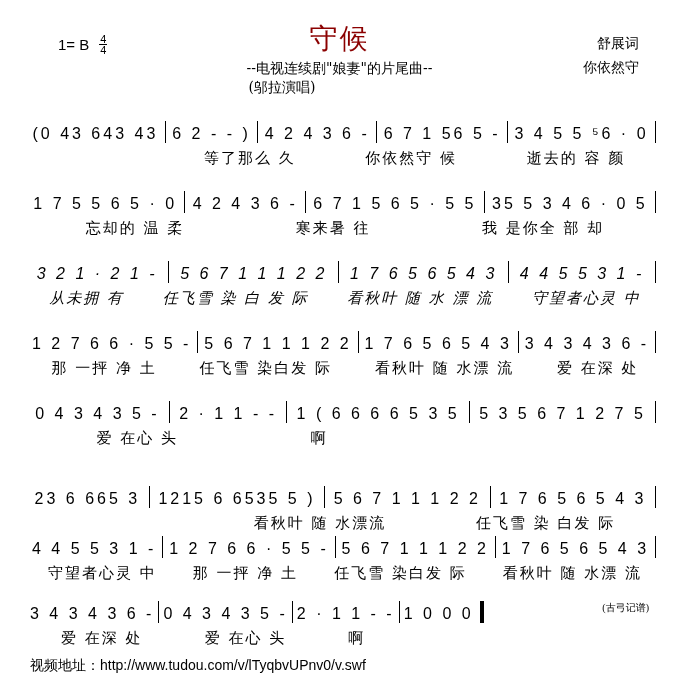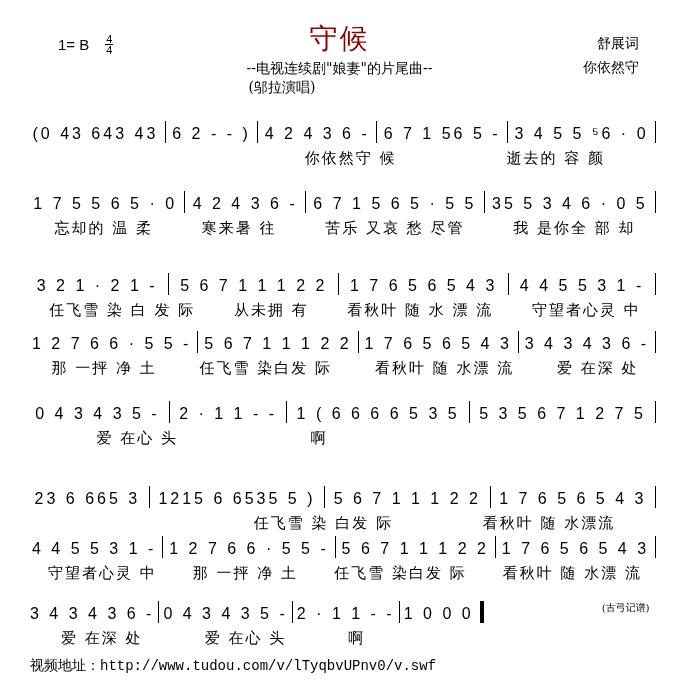--- a/index.html
+++ b/index.html
@@ -1,18 +1,18 @@
 <!DOCTYPE html>
 <html><head>
 <meta charset="utf-8">
 <style>
   html, body { margin: 0; padding: 0; background: #ffffff; }
   body { width: 679px; height: 700px; position: relative; overflow: hidden;
          font-family: "Liberation Sans", "DejaVu Sans", sans-serif; color: #000; }
-  .key { position: absolute; left: 58px; top: 34px; font-size: 15px; display: flex; align-items: center; gap: 14px; }
+  .key { position: absolute; left: 58px; top: 34px; font-size: 15px; display: flex; align-items: center; gap: 8px; }
   .frac { display: inline-flex; flex-direction: column; align-items: center; font-size: 11px; line-height: 10px; margin-left: 2px; }
   .frac .bar { width: 8px; border-top: 1px solid #000; }
   .title { position: absolute; left: 0; width: 679px; top: 20px; text-align: center; font-size: 28px; color: #8b0000;
            font-family: "DejaVu Sans", sans-serif; letter-spacing: 2px; }
   .subtitle { position: absolute; left: 0; width: 679px; top: 60px; text-align: center; font-size: 14px;
               font-family: "DejaVu Serif", serif; }
   .singer { position: absolute; left: 0; width: 564px; top: 79px; text-align: center; font-size: 14px;
             font-family: "DejaVu Serif", serif; }
   .credit { position: absolute; right: 40px; font-size: 14px; font-family: "DejaVu Serif", serif; text-align: right; }
   .lyricist { top: 35px; }
@@ -22,21 +22,21 @@
   .notes { position: absolute; left: 0; top: 0; width: 100%; height: 28px; display: flex; align-items: flex-end;
            font-size: 16px; white-space: pre; letter-spacing: 3px; }
   .measure { flex: 1 1 auto; text-align: center; font-family: "Liberation Sans", sans-serif; }
   .barline { width: 1px; height: 22px; background: #000; margin: 0 4px; flex: 0 0 auto; }
   .barline.final { width: 4px; margin-left: 6px; }
   .lyrics { position: absolute; left: 0; top: 34px; width: 100%; display: flex; font-size: 15px; white-space: pre;
             font-family: "DejaVu Sans", sans-serif; }
   .lyric-cell { flex: 1 1 auto; text-align: center; letter-spacing: 2px; }
   .note-note { position: absolute; right: 30px; top: 601px; font-size: 10px; font-family: Liberation Serif, serif; }
   .footer { position: absolute; left: 30px; top: 657px; font-size: 14px; font-family: "DejaVu Serif", serif; }
-  .footer .url { font-family: Liberation Mono, monospace; }
+  .footer .url { font-family: Liberation Sans, sans-serif; }
 </style>
 </head>
 <body>
 
 <div class="key">
   <span>1= B</span>
   <span class="frac">
     <span>4</span>
     <span class="bar"></span>
     <span>4</span>
@@ -44,41 +44,41 @@
 </div>
 <div class="title">守候</div>
 <div class="subtitle">--电视连续剧"娘妻"的片尾曲--</div>
 <div class="singer">(邬拉演唱)</div>
 <div class="credit lyricist">舒展词</div>
 <div class="credit composer">你依然守</div>
 
 <div id="score">
     <div class="line" style="top: 115px;">
       <div class="notes"><span class="measure">(0 43 643 43</span><span class="barline"></span><span class="measure">6 2 - - )</span><span class="barline"></span><span class="measure">4 2 4 3 6 -</span><span class="barline"></span><span class="measure">6 7 1 56 5 -</span><span class="barline"></span><span class="measure">3 4 5 5 ⁵6 · 0</span><span class="barline"></span></div>
-      <div class="lyrics"><span class="lyric-cell"></span><span class="lyric-cell"></span><span class="lyric-cell">你依然守 候</span><span class="lyric-cell">逝去的 容 颜</span></div>
+      <div class="lyrics"><span class="lyric-cell"></span><span class="lyric-cell"></span><span class="lyric-cell">等了那么 久</span><span class="lyric-cell">你依然守 候</span><span class="lyric-cell">逝去的 容 颜</span></div>
     </div>
     <div class="line" style="top: 185px;">
       <div class="notes"><span class="measure">1 7 5 5 6 5 · 0</span><span class="barline"></span><span class="measure">4 2 4 3 6 -</span><span class="barline"></span><span class="measure">6 7 1 5 6 5 · 5 5</span><span class="barline"></span><span class="measure">35 5 3 4 6 · 0 5</span><span class="barline"></span></div>
-      <div class="lyrics"><span class="lyric-cell">忘却的 温 柔</span><span class="lyric-cell">寒来暑 往</span><span class="lyric-cell">苦乐 又哀 愁 尽管</span><span class="lyric-cell">我 是你全 部 却</span></div>
+      <div class="lyrics"><span class="lyric-cell">忘却的 温 柔</span><span class="lyric-cell">寒来暑 往</span><span class="lyric-cell">我 是你全 部 却</span></div>
     </div>
-    <div class="line" style="top: 267px;">
+    <div class="line" style="top: 255px; font-style: italic;">
       <div class="notes"><span class="measure">3 2 1 · 2 1 -</span><span class="barline"></span><span class="measure">5 6 7 1 1 1 2 2</span><span class="barline"></span><span class="measure">1 7 6 5 6 5 4 3</span><span class="barline"></span><span class="measure">4 4 5 5 3 1 -</span><span class="barline"></span></div>
-      <div class="lyrics"><span class="lyric-cell">任飞雪 染 白 发 际</span><span class="lyric-cell">从未拥 有</span><span class="lyric-cell">看秋叶 随 水 漂 流</span><span class="lyric-cell">守望者心灵 中</span></div>
+      <div class="lyrics"><span class="lyric-cell">从未拥 有</span><span class="lyric-cell">任飞雪 染 白 发 际</span><span class="lyric-cell">看秋叶 随 水 漂 流</span><span class="lyric-cell">守望者心灵 中</span></div>
     </div>
     <div class="line" style="top: 325px;">
       <div class="notes"><span class="measure">1 2 7 6 6 · 5 5 -</span><span class="barline"></span><span class="measure">5 6 7 1 1 1 2 2</span><span class="barline"></span><span class="measure">1 7 6 5 6 5 4 3</span><span class="barline"></span><span class="measure">3 4 3 4 3 6 -</span><span class="barline"></span></div>
       <div class="lyrics"><span class="lyric-cell">那 一抨 净 土</span><span class="lyric-cell">任飞雪 染白发 际</span><span class="lyric-cell">看秋叶 随 水漂 流</span><span class="lyric-cell">爱 在深 处</span></div>
     </div>
     <div class="line" style="top: 395px;">
       <div class="notes"><span class="measure">0 4 3 4 3 5 -</span><span class="barline"></span><span class="measure">2 · 1 1 - -</span><span class="barline"></span><span class="measure">1 ( 6 6 6 6 5 3 5</span><span class="barline"></span><span class="measure">5 3 5 6 7 1 2 7 5</span><span class="barline"></span></div>
       <div class="lyrics"><span class="lyric-cell">爱 在心 头</span><span class="lyric-cell">啊</span><span class="lyric-cell"></span><span class="lyric-cell"></span></div>
     </div>
     <div class="line" style="top: 480px;">
       <div class="notes"><span class="measure">23 6 665 3</span><span class="barline"></span><span class="measure">1215 6 6535 5 )</span><span class="barline"></span><span class="measure">5 6 7 1 1 1 2 2</span><span class="barline"></span><span class="measure">1 7 6 5 6 5 4 3</span><span class="barline"></span></div>
-      <div class="lyrics"><span class="lyric-cell"></span><span class="lyric-cell"></span><span class="lyric-cell">任飞雪 染 白发 际</span><span class="lyric-cell">看秋叶 随 水漂流</span></div>
+      <div class="lyrics"><span class="lyric-cell"></span><span class="lyric-cell"></span><span class="lyric-cell">看秋叶 随 水漂流</span><span class="lyric-cell">任飞雪 染 白发 际</span></div>
     </div>
     <div class="line" style="top: 530px;">
       <div class="notes"><span class="measure">4 4 5 5 3 1 -</span><span class="barline"></span><span class="measure">1 2 7 6 6 · 5 5 -</span><span class="barline"></span><span class="measure">5 6 7 1 1 1 2 2</span><span class="barline"></span><span class="measure">1 7 6 5 6 5 4 3</span><span class="barline"></span></div>
       <div class="lyrics"><span class="lyric-cell">守望者心灵 中</span><span class="lyric-cell">那 一抨 净 土</span><span class="lyric-cell">任飞雪 染白发 际</span><span class="lyric-cell">看秋叶 随 水漂 流</span></div>
     </div>
     <div class="line" style="top: 595px;">
       <div class="notes" style="width: 68%;"><span class="measure">3 4 3 4 3 6 -</span><span class="barline"></span><span class="measure">0 4 3 4 3 5 -</span><span class="barline"></span><span class="measure">2 · 1 1 - -</span><span class="barline"></span><span class="measure">1 0 0 0</span><span class="barline final"></span></div>
       <div class="lyrics" style="width: 68%;"><span class="lyric-cell">爱 在深 处</span><span class="lyric-cell">爱 在心 头</span><span class="lyric-cell">啊</span><span class="lyric-cell"></span></div>
     </div>
   </div>

